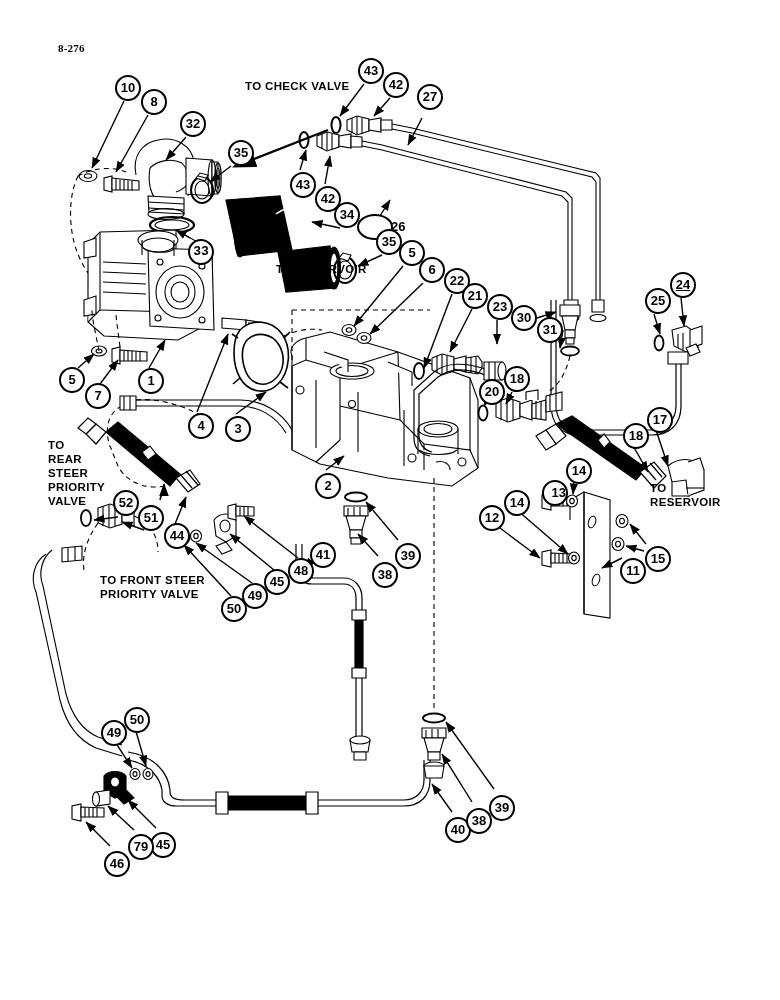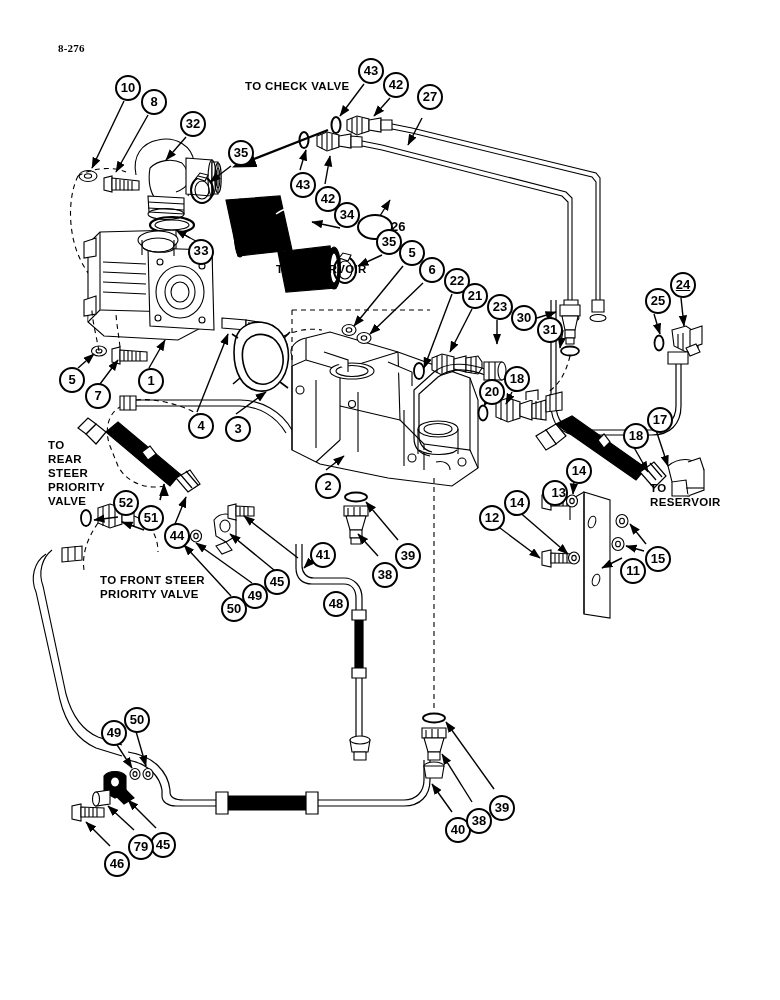--- a/index.html
+++ b/index.html
@@ -574,21 +574,21 @@
       <div class="callout" style="left: 479px; top: 505px;">12</div>
       <div class="callout" style="left: 504px; top: 490px;">14</div>
       <div class="callout" style="left: 645px; top: 546px;">15</div>
       <div class="callout" style="left: 620px; top: 558px;">11</div>
       <div class="callout" style="left: 113px; top: 490px;">52</div>
       <div class="callout" style="left: 138px; top: 505px;">51</div>
       <div class="callout" style="left: 164px; top: 523px;">44</div>
       <div class="callout" style="left: 310px; top: 542px;">41</div>
       <div class="callout" style="left: 395px; top: 543px;">39</div>
       <div class="callout" style="left: 372px; top: 562px;">38</div>
-      <div class="callout" style="left: 288px; top: 591px; margin-left: 35px;">48</div>
+      <div class="callout" style="left: 288px; top: 558px;">48</div>
       <div class="callout" style="left: 264px; top: 569px;">45</div>
       <div class="callout" style="left: 242px; top: 583px;">49</div>
       <div class="callout" style="left: 221px; top: 596px;">50</div>
       <div class="callout" style="left: 101px; top: 720px;">49</div>
       <div class="callout" style="left: 124px; top: 707px;">50</div>
       <div class="callout" style="left: 150px; top: 832px;">45</div>
       <div class="callout" style="left: 128px; top: 834px;">79</div>
       <div class="callout" style="left: 104px; top: 851px;">46</div>
       <div class="callout" style="left: 445px; top: 817px;">40</div>
       <div class="callout" style="left: 466px; top: 808px;">38</div>

